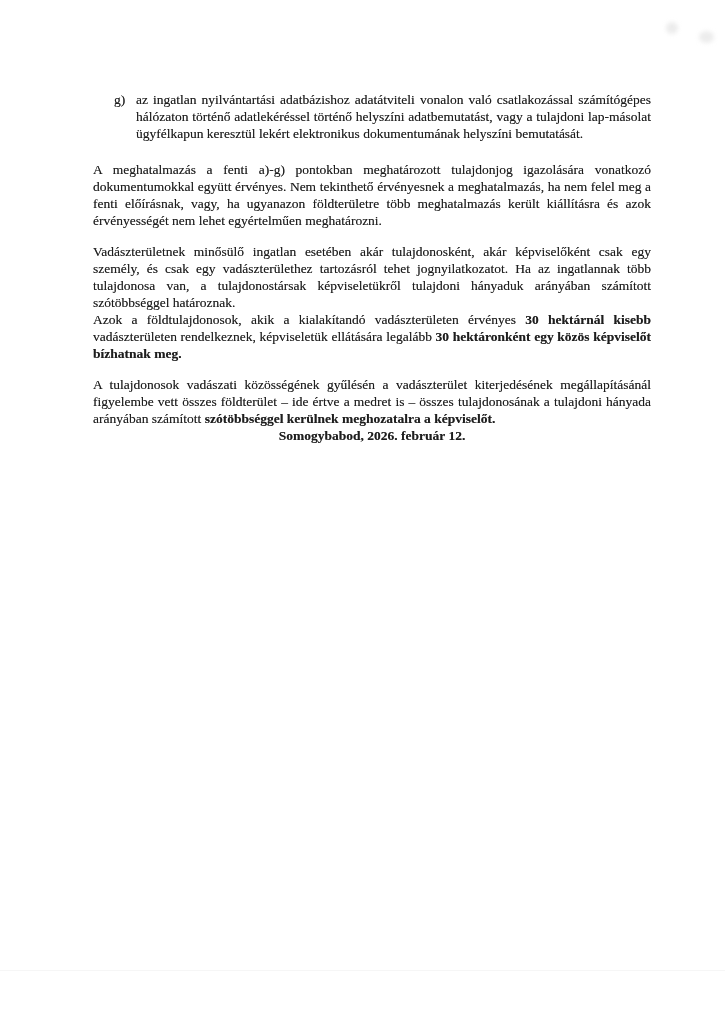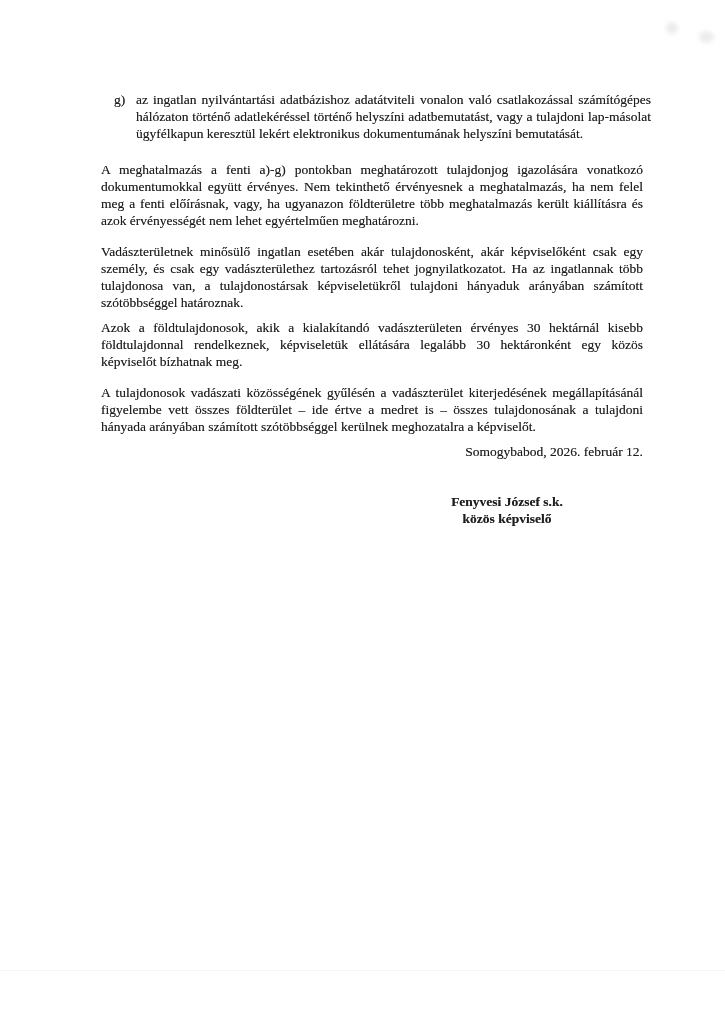--- a/index.html
+++ b/index.html
@@ -28,27 +28,27 @@
   .item-g {
     position: relative;
     padding-left: 43px;
     margin: 0 0 19px 0;
   }
   .item-g .marker {
     position: absolute;
     left: 21px;
     top: 0;
   }
-  p.para { margin: 8px; }
+  p.para { margin: 0; }
   p.gap-after  { margin-bottom: 14px; }
-  .b { font-weight: normal; }
+  .b { font-weight: bold; }
   .dateline {
     margin-top: 54px;
-    font-weight: normal;
-    text-align: right;
+    font-weight: bold;
+    text-align: center;
   }
   .signature {
     margin-top: 33px;
     margin-left: 339px;
     width: 150px;
     text-align: center;
     font-weight: bold;
   }
   .signature div { white-space: nowrap; }
   
@@ -79,25 +79,21 @@
 
     <div class="item-g">
       <span class="marker">g)</span>
       <span>az ingatlan nyilvántartási adatbázishoz adatátviteli vonalon való csatlakozással számítógépes hálózaton történő adatlekéréssel történő helyszíni adatbemutatást, vagy a tulajdoni lap-másolat ügyfélkapun keresztül lekért elektronikus dokumentumának helyszíni bemutatását.</span>
     </div>
 
     <p class="para gap-after"><span>A meghatalmazás a fenti a)-g) pontokban meghatározott tulajdonjog igazolására vonatkozó dokumentumokkal együtt érvényes. Nem tekinthető érvényesnek a meghatalmazás, ha nem felel meg a fenti előírásnak, vagy, ha ugyanazon földterületre több meghatalmazás került kiállításra és azok érvényességét nem lehet egyértelműen meghatározni.</span></p>
 
     <p class="para"><span>Vadászterületnek minősülő ingatlan esetében akár tulajdonosként, akár képviselőként csak egy személy, és csak egy vadászterülethez tartozásról tehet jognyilatkozatot. Ha az ingatlannak több tulajdonosa van, a tulajdonostársak képviseletükről tulajdoni hányaduk arányában számított szótöbbséggel határoznak.</span></p>
 
-    <p class="para gap-after"><span>Azok a földtulajdonosok, akik a kialakítandó vadászterületen érvényes </span><span class="b">30 hektárnál kisebb</span><span> földtulajdonnal rendelkeznek, képviseletük ellátására legalább </span><span class="b">30 hektáronként egy közös képviselőt bízhatnak meg.</span></p>
+    <p class="para gap-after"><span>Azok a földtulajdonosok, akik a kialakítandó vadászterületen érvényes </span><span class="b">30 hektárnál kisebb</span><span> vadászterületen rendelkeznek, képviseletük ellátására legalább </span><span class="b">30 hektáronként egy közös képviselőt bízhatnak meg.</span></p>
 
     <p class="para"><span>A tulajdonosok vadászati közösségének gyűlésén a vadászterület kiterjedésének megállapításánál figyelembe vett összes földterület – ide értve a medret is – összes tulajdonosának a tulajdoni hányada arányában számított </span><span class="b">szótöbbséggel kerülnek meghozatalra a képviselőt.</span></p>
 
     <p class="para dateline">Somogybabod, 2026. február 12.</p>
 
-    <div class="signature">
-      <div>Fenyvesi József s.k.</div>
-      <div>közös képviselő</div>
-    </div>
 
   </div>
 </div>
 
 </body></html>

